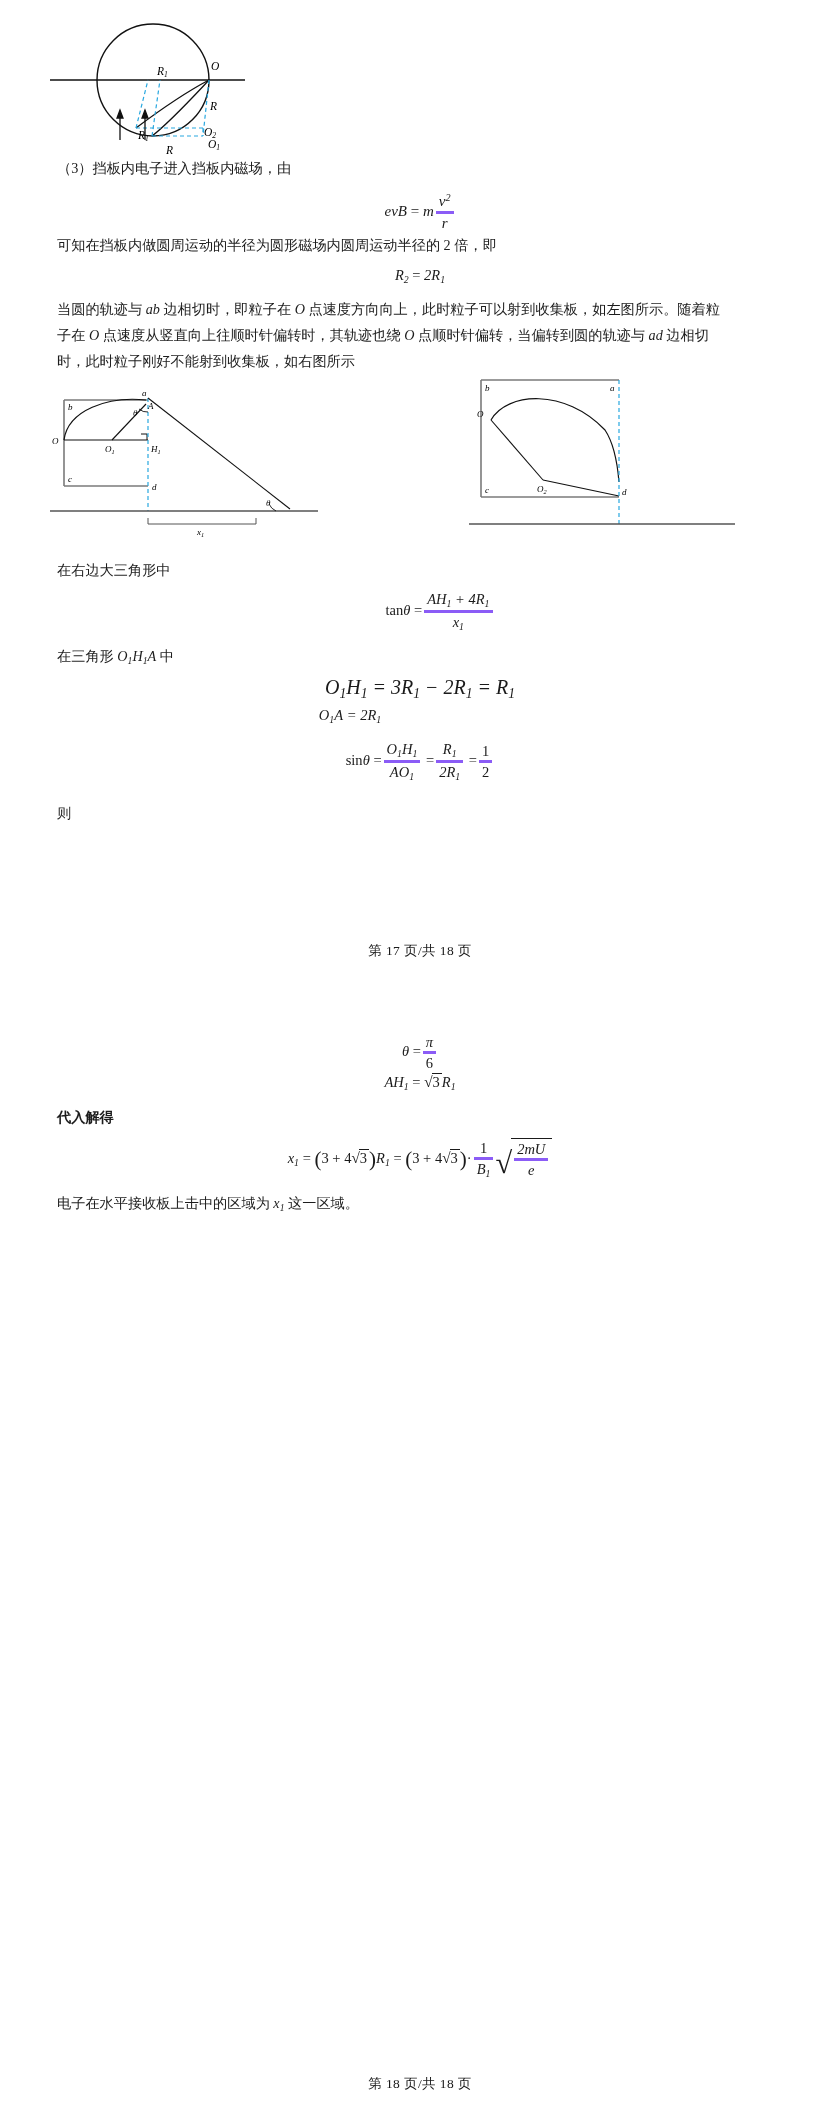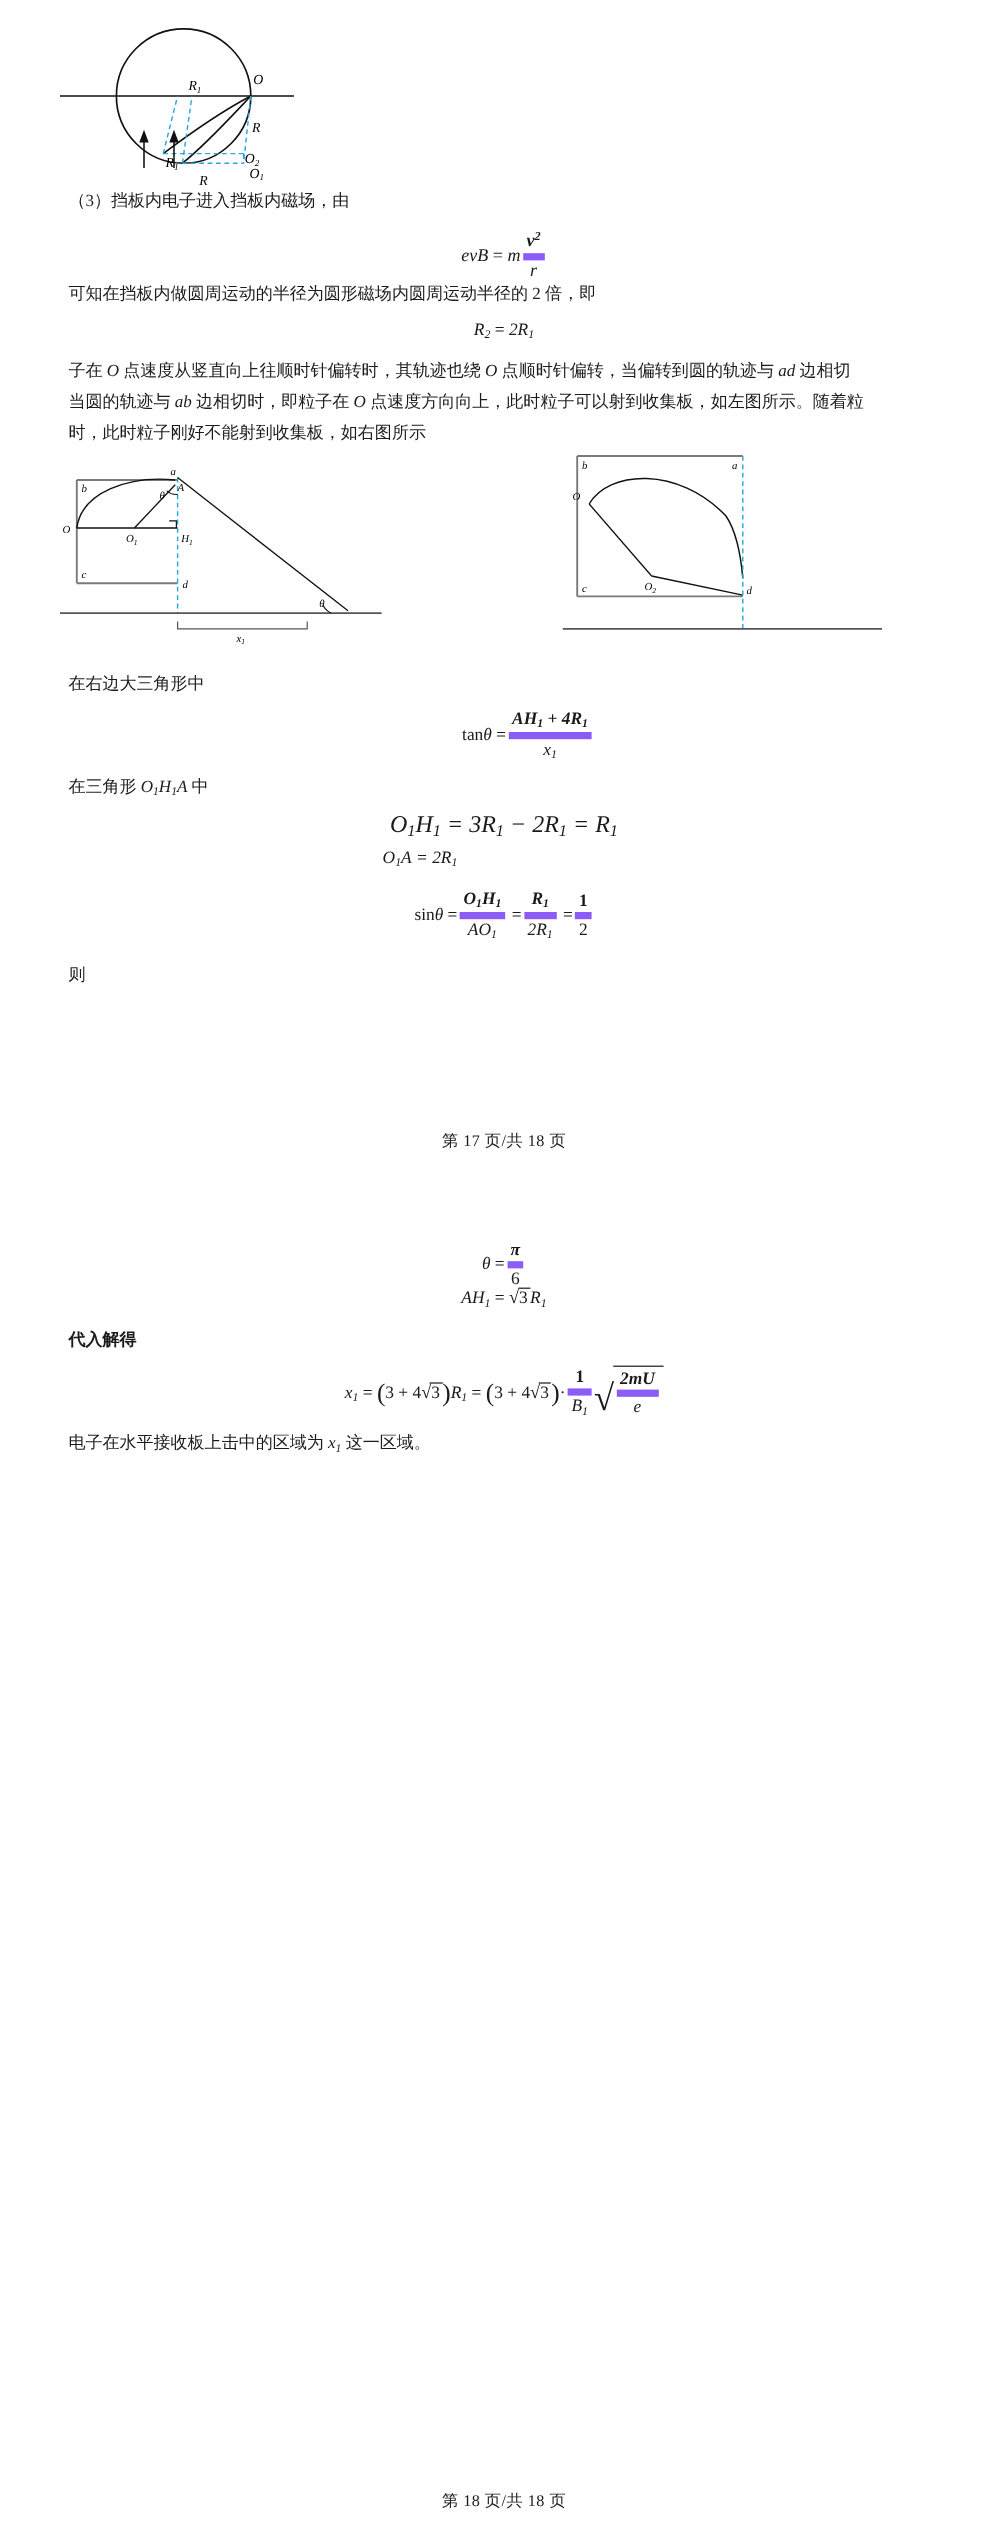--- a/index.html
+++ b/index.html
@@ -3,21 +3,21 @@
 <meta charset="utf-8">
 <style>
   html,body{margin:0;padding:0;background:#ffffff;}
   body{width:840px;height:2119px;font-family:"Liberation Serif",serif;color:#1a1a1a;position:relative;}
   .page{position:relative;width:840px;height:2119px;overflow:hidden;}
   .para{font-size:14.2px;line-height:26px;color:#1c1c1c;text-align:justify;}
   .fig{position:absolute;}
   .eq{text-align:center;font-family:"Liberation Serif",serif;}
   .it{font-style:italic;}
   .frac{display:inline-block;vertical-align:middle;text-align:center;margin:0 2px;}
-  .frac .num{display:block;border-bottom:6px solid #8b5cf6;padding:0 3px;line-height:1.25;font-weight:bold;}
+  .frac .num{display:block;border-bottom:3px solid #8b5cf6;padding:0 3px;line-height:1.25;}
   .frac .den{display:block;padding:0 3px;line-height:1.3;}
   .sub{font-size:0.68em;vertical-align:-0.28em;}
   .sup{font-size:0.68em;vertical-align:0.5em;}
   .sqrt{display:inline-block;border-top:1px solid #1a1a1a;padding:0 2px 0 1px;margin-left:-1px;}
   .radsym{display:inline-block;font-size:1.05em;}
   .bigrad{display:inline-block;font-size:2.1em;line-height:0.7;vertical-align:-0.32em;font-weight:300;}
   .footer{position:absolute;width:100%;text-align:center;font-size:13.5px;letter-spacing:.4px;}
   svg{display:block;overflow:visible;}
   .lbl{font-family:"Liberation Serif",serif;font-style:italic;}
 </style>
@@ -77,24 +77,24 @@
   </div>
 
   <div class="eq" style="position:absolute;left:0;top:267px;width:840px;font-size:14.5px;">
     <span class="it">R</span><span class="sub it">2</span>
     <span>=</span>
     <span class="it">2R</span><span class="sub it">1</span>
   </div>
 
   <div class="para" style="position:absolute;left:57px;top:296px;width:730px;">
     <div>
-      <span>子在 </span><span class="it">O</span><span> 点速度从竖直向上往顺时针偏转时，其轨迹也绕 </span><span class="it">O</span><span> 点顺时针偏转，当偏转到圆的轨迹与 </span><span class="it">ad</span><span> 边相切</span>
+      <span>当圆的轨迹与 </span><span class="it">ab</span><span> 边相切时，即粒子在 </span><span class="it">O</span><span> 点速度方向向上，此时粒子可以射到收集板，如左图所示。随着粒</span>
     </div>
     <div>
-      <span>当圆的轨迹与 </span><span class="it">ab</span><span> 边相切时，即粒子在 </span><span class="it">O</span><span> 点速度方向向上，此时粒子可以射到收集板，如左图所示。随着粒</span>
+      <span>子在 </span><span class="it">O</span><span> 点速度从竖直向上往顺时针偏转时，其轨迹也绕 </span><span class="it">O</span><span> 点顺时针偏转，当偏转到圆的轨迹与 </span><span class="it">ad</span><span> 边相切</span>
     </div>
     <div>
       <span>时，此时粒子刚好不能射到收集板，如右图所示</span>
     </div>
   </div>
 
   <div class="fig" style="left:38px;top:378px;width:290px;height:165px;">
     <svg width="290" height="165" viewBox="0 0 290 165">
 
       <g stroke="#7a7a7a" stroke-width="1.6" fill="none">

